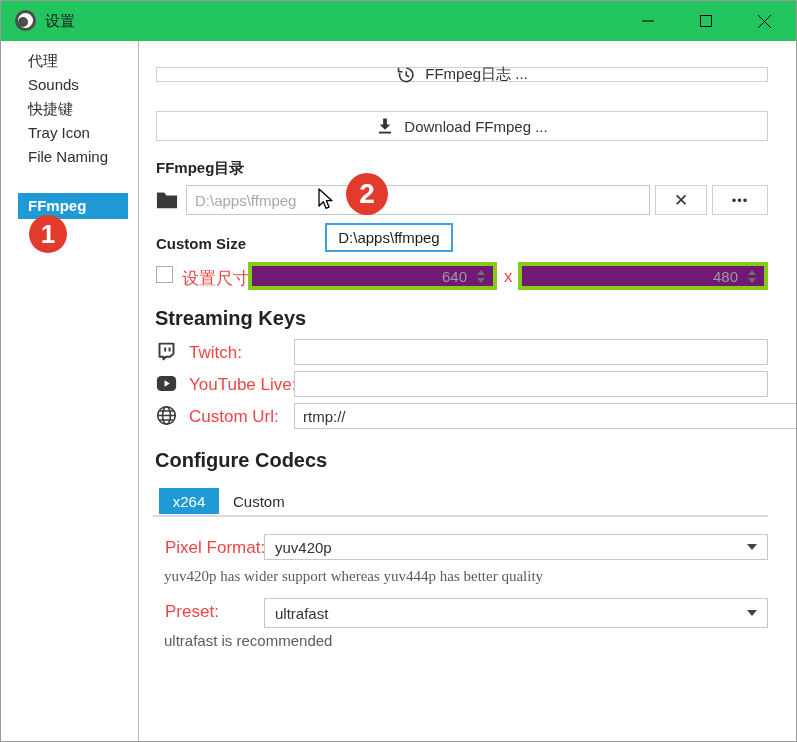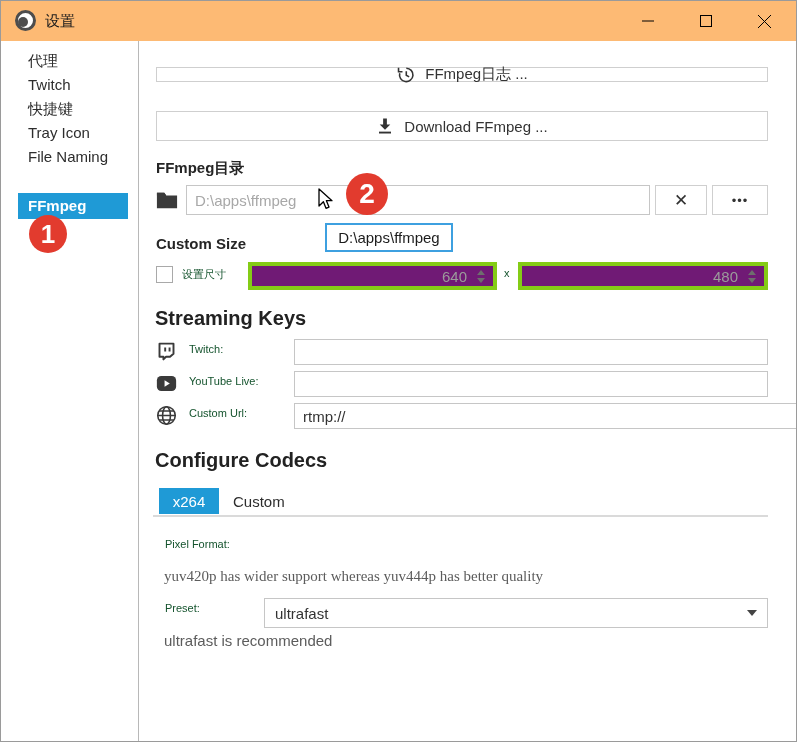--- a/index.html
+++ b/index.html
@@ -4,21 +4,21 @@
 <style>
   * { margin:0; padding:0; box-sizing:border-box; }
   html,body { background:#fff; }
   body { font-family:"Liberation Sans", sans-serif; }
   #window {
     position:relative; width:797px; height:742px; background:#fff;
     border:1px solid #9a9a9a; overflow:hidden;
     color:#333;
   }
   
-  .titlebar { position:absolute; left:0; top:0; width:100%; height:40px; background:#fdba74; }
+  .titlebar { position:absolute; left:0; top:0; width:100%; height:40px; background:#22c55e; }
   .app-icon { position:absolute; left:14px; top:9px; width:21px; height:21px;
     border-radius:50%; border:3px solid #4d4d4d; background:#fff; }
   .app-icon .dot { position:absolute; left:0px; top:4px; width:10px; height:10px;
     border-radius:50%; background:#4d4d4d; }
   .title-text { position:absolute; left:44px; top:0; height:40px; line-height:40px;
     font-size:15px; color:#1a1a1a; }
   .win-btn { position:absolute; top:0; width:58px; height:40px; display:flex;
     align-items:center; justify-content:center; background:transparent; border:none; cursor:default; }
   .win-btn.min { right:119px; } .win-btn.max { right:61px; } .win-btn.close { right:3px; }
   
@@ -26,21 +26,21 @@
   .side-item { position:absolute; left:17px; width:110px; height:24px; line-height:24px;
     padding-left:10px; font-size:15px; color:#2d2d2d; cursor:default; }
   .side-item.selected { background:var(--accent); color:#fff; height:26px; line-height:26px; font-weight:700; }
   
   .btn { position:absolute; background:#fff; border:1px solid #cfcfcf; color:#333;
     font-size:15px; display:flex; align-items:center; justify-content:center; gap:10px; cursor:default; }
   .field { position:absolute; background:#fff; border:1px solid #c6c6c6; font-size:15px;
     color:#333; padding:0 8px; font-family:"Liberation Sans", sans-serif; }
   input.field::placeholder { color:#a8a8a8; opacity:1; }
   .label-sm { position:absolute; font-size:15px; font-weight:700; color:#252525; }
-  .label-plain { position:absolute; font-size:11px; color:#14532d; }
+  .label-plain { position:absolute; font-size:17px; color:#ef4444; }
   .heading { position:absolute; font-size:20px; font-weight:700; color:#222; }
   .help-text { position:absolute; font-size:15px; color:#5c5c5c; }
   
   .numwrap { position:absolute; background:#701a75; border:4px solid #84cc16; }
   .numwrap .numval { position:absolute; right:26px; top:0; height:100%; display:flex;
     align-items:center; font-size:15px; color:#9b9b9b; }
   .spin { position:absolute; right:6px; top:0; height:100%; width:12px; display:flex;
     flex-direction:column; align-items:center; justify-content:center; gap:3px; }
   .tri-up { width:0; height:0; border-left:4px solid transparent; border-right:4px solid transparent;
     border-bottom:5px solid #6e6e6e; }
@@ -88,21 +88,21 @@
     </button>
     <button class="win-btn close">
       <svg width="13" height="13" viewBox="0 0 13 13">
           <path d="M0 0L13 13M13 0L0 13" stroke="#000" stroke-width="1"></path>
         </svg>
     </button>
   </div>
 
   <div class="v-divider"></div>
   <div class="side-item" style="top:48px">代理</div>
-  <div class="side-item" style="top:72px">Twitch</div>
+  <div class="side-item" style="top:72px">Sounds</div>
   <div class="side-item" style="top:96px">快捷键</div>
   <div class="side-item" style="top:120px">Tray Icon</div>
   <div class="side-item" style="top:144px">File Naming</div>
   <div class="side-item selected" style="top:192px">FFmpeg</div>
 
   <div class="badge" style="left:28px; top:214px; width:38px; height:38px; font-size:26px;">1</div>
 
   <button class="btn" style="left:155px; top:66px; width:612px; height:15px;">
     <svg width="19" height="19" viewBox="0 0 24 24">
       <path d="M13 4a8.5 8.5 0 1 1-8.3 6.4" fill="none" stroke="#333" stroke-width="2"></path>
@@ -182,20 +182,24 @@
   </svg>
   <div class="label-plain" style="left:188px; top:406px;">Custom Url:</div>
   <input class="field" style="left: 293px; top: 402px; width: 560px; height: 26px;" type="text" value="rtmp://">
 
   <div class="heading" style="left:154px; top:448px;">Configure Codecs</div>
   <div class="tab-selected" style="left:158px; top:487px; width:60px; height:26px;">x264</div>
   <div class="tab-plain" style="left:232px; top:487px; height:26px;">Custom</div>
   <div class="tab-divider" style="left:152px; top:514px; width:615px;"></div>
 
   <div class="label-plain" style="left:164px; top:537px;">Pixel Format:</div>
+  <div class="combo" style="left:263px; top:533px; width:504px; height:26px;">
+    <span>yuv420p</span>
+    <span class="caret"></span>
+  </div>
   <div class="help-text" style="left:163px; top:567px;font-family:Liberation Serif, serif;">yuv420p has wider support whereas yuv444p has better quality</div>
 
   <div class="label-plain" style="left:164px; top:601px;">Preset:</div>
   <div class="combo" style="left:263px; top:597px; width:504px; height:30px;">
     <span>ultrafast</span>
     <span class="caret"></span>
   </div>
   <div class="help-text" style="left:163px; top:631px;">ultrafast is recommended</div>
 
 </div>

